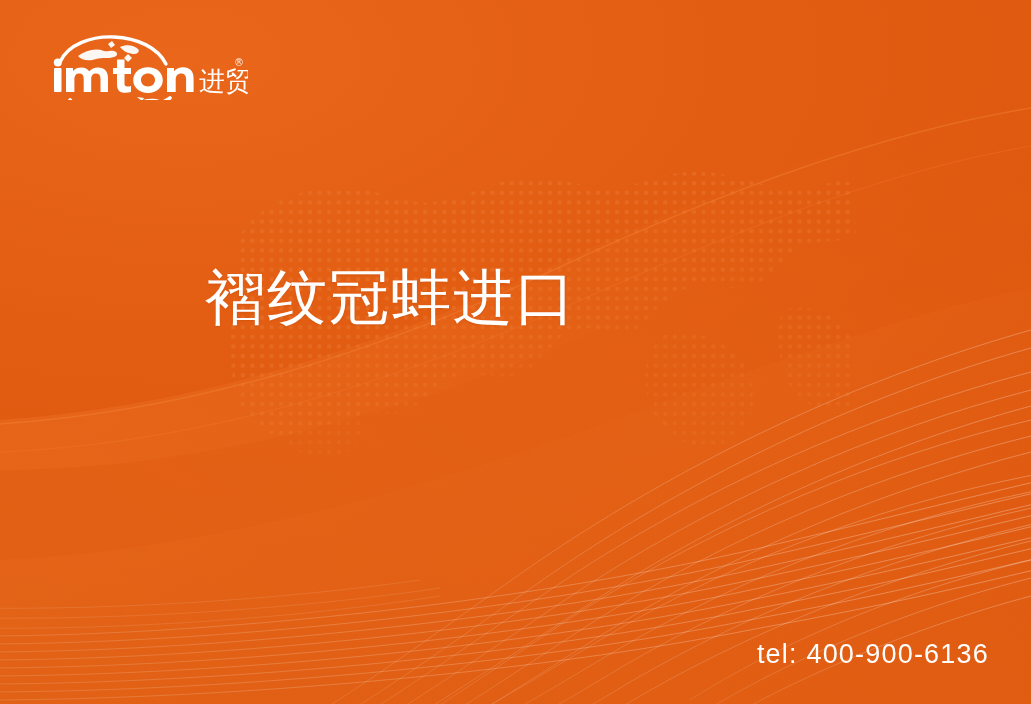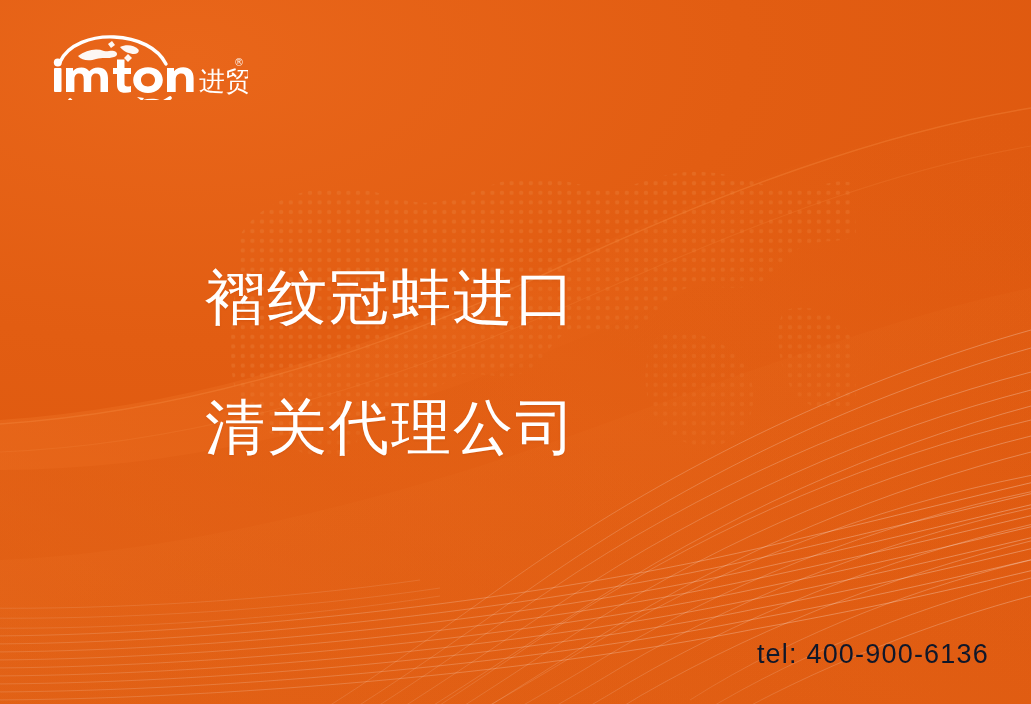--- a/index.html
+++ b/index.html
@@ -62,21 +62,21 @@
     font-weight: 400;
     white-space: nowrap;
     text-shadow: 0 1px 2px rgba(150,55,5,.18);
   }
   .headline .line { display: block; }
 
   
   .phone {
     position: absolute;
     right: 42px; bottom: 34px;
-    color: #0f172a;
+    color: #ffffff;
     font-size: 27px;
     letter-spacing: 1.2px;
     white-space: nowrap;
     margin-left: 46px;
   }
 </style>
 </head>
 <body>
 
 <div id="poster">
@@ -255,18 +255,17 @@
         <path d="M32,66 C44,80 76,86 106,76 C118,72 126,68 132,64" fill="none" stroke="#ffffff" stroke-width="3.6" stroke-linecap="round"></path>
         <path d="M96,70 C102,66 110,64 118,65 C122,65.6 124,67 122,68.6
                  C119,71 112,71.6 104,73 C100,73.8 96,73 96,70 Z" fill="#ffffff"></path>
         <path d="M104,67 L99,63 L106,64 Z" fill="#ffffff"></path>
       </g>
     </svg>
   </div>
 
   <div class="headline">
     <span class="line">褶纹冠蚌进口</span>
-    <span class="line">清关代理公司</span>
   </div>
 
   <div class="phone">tel: 400-900-6136</div>
 
 </div>
 
 </body></html>

